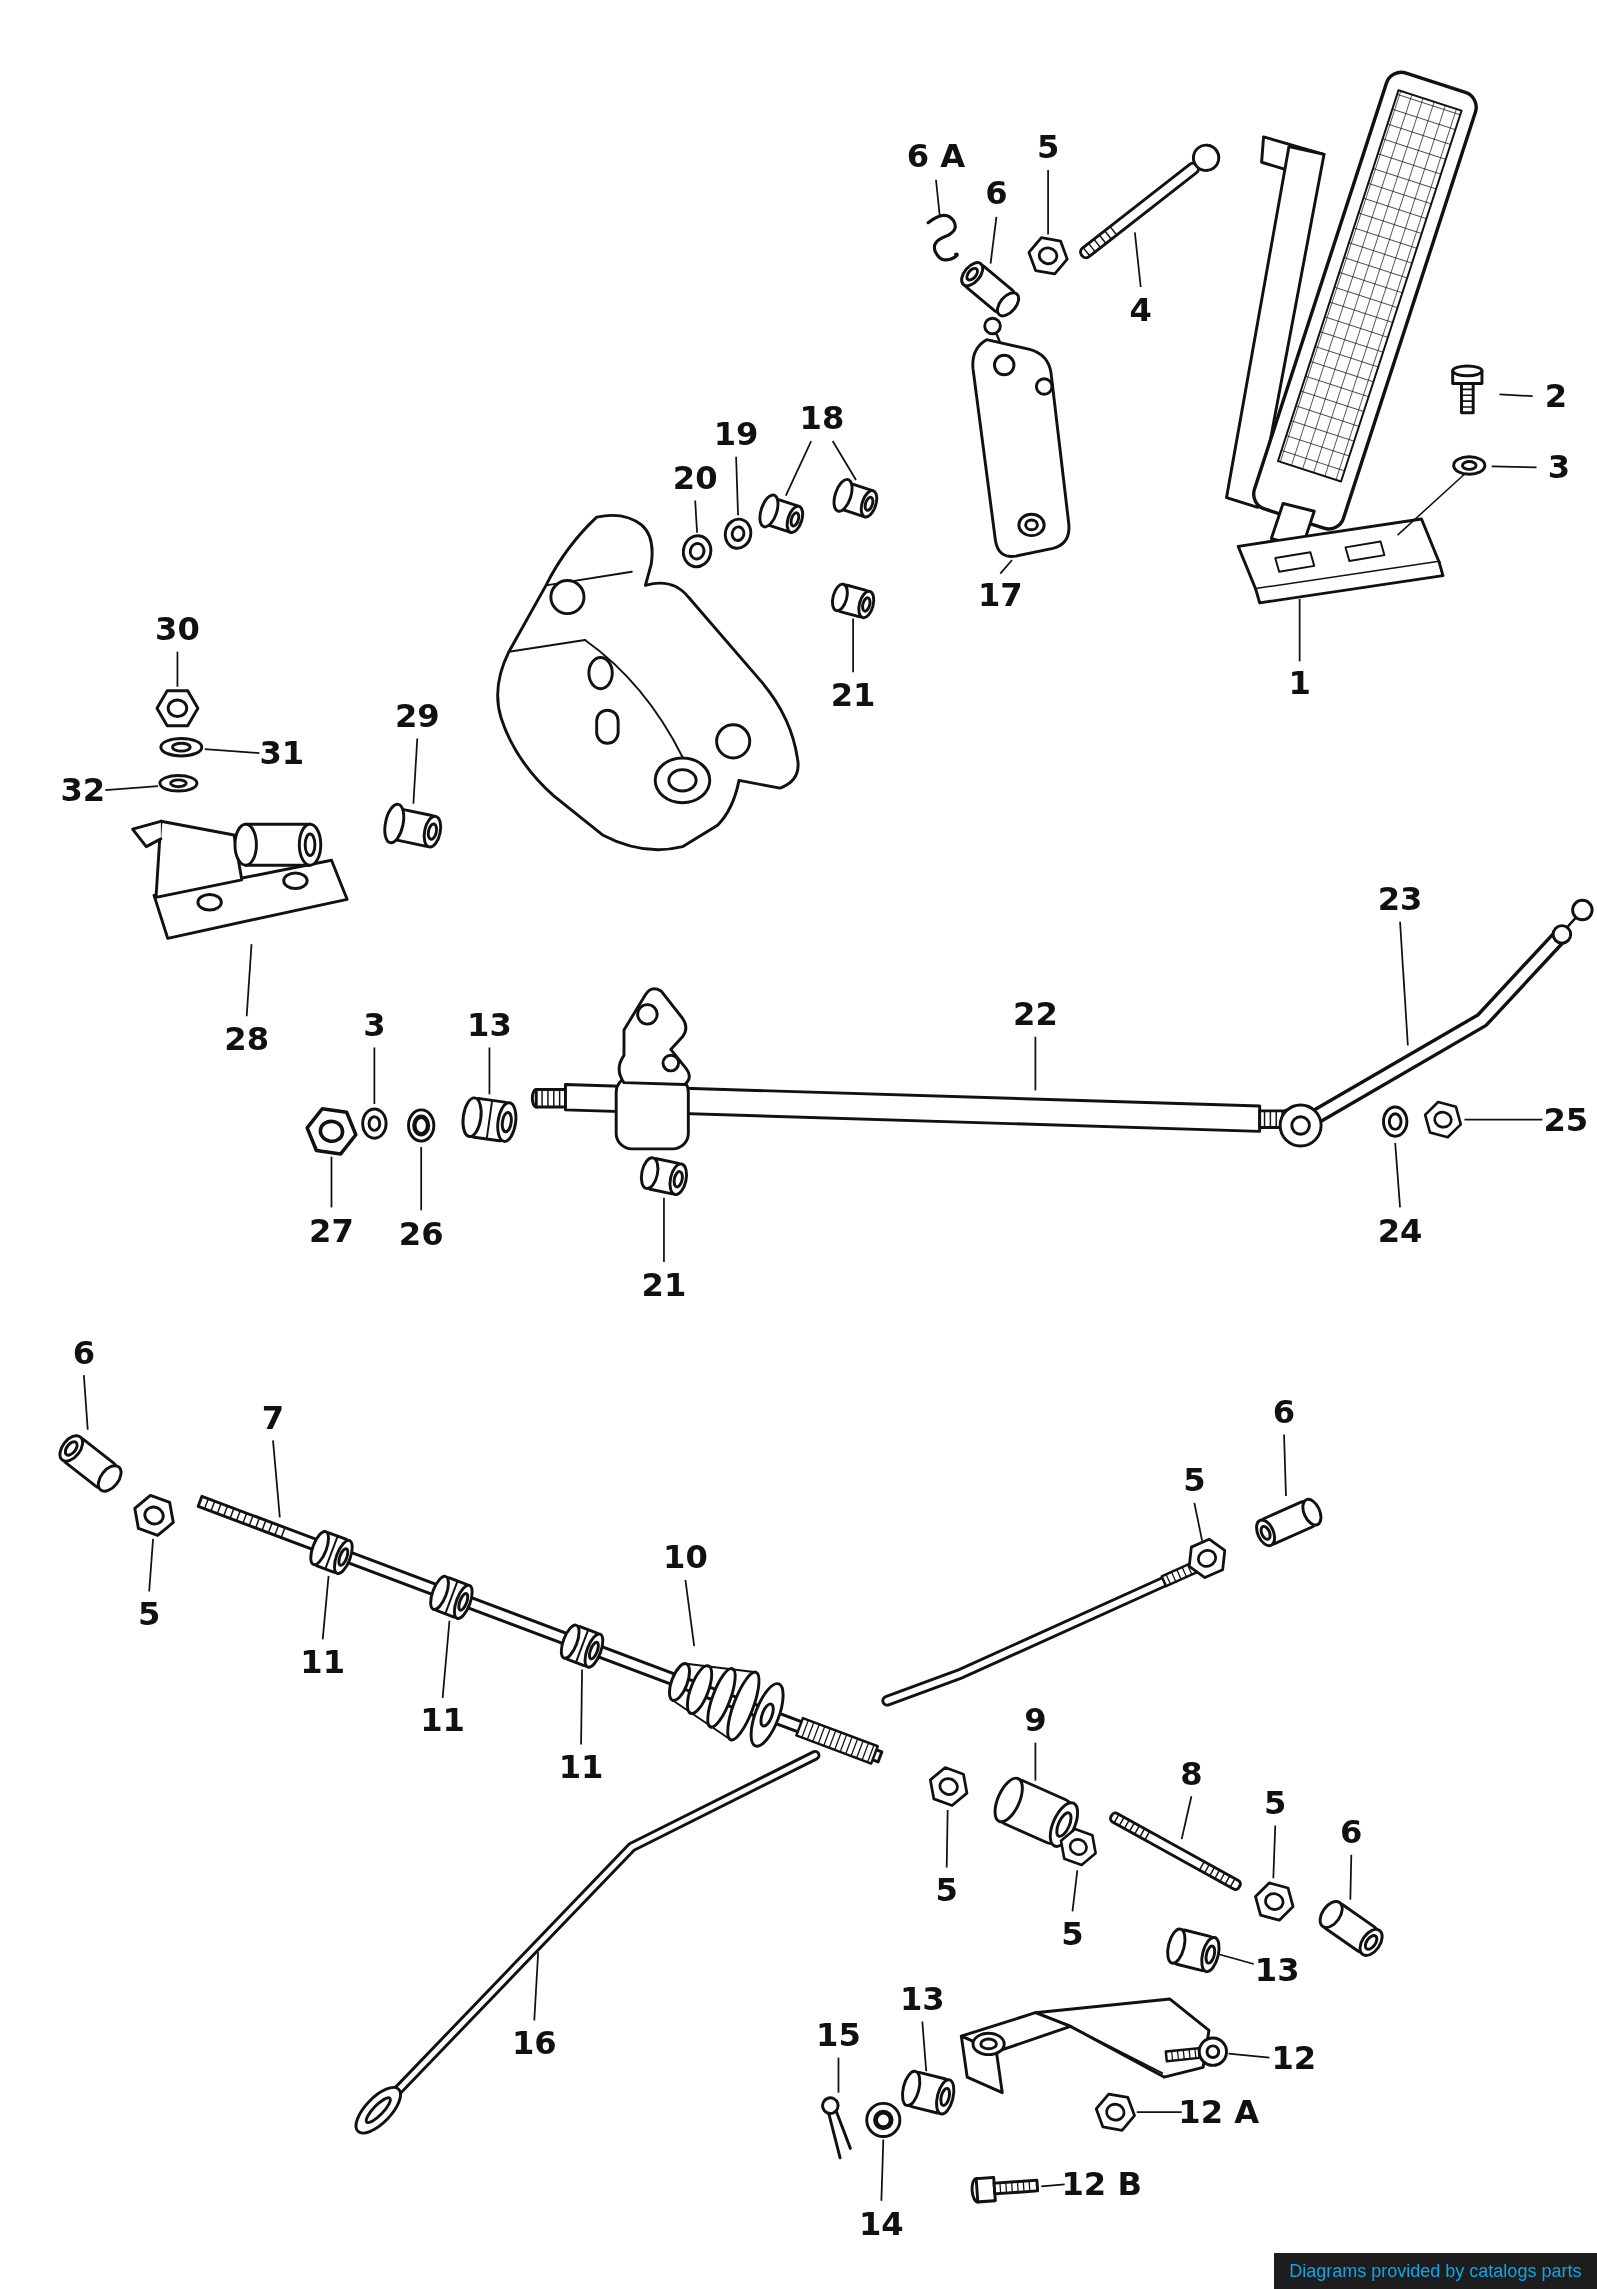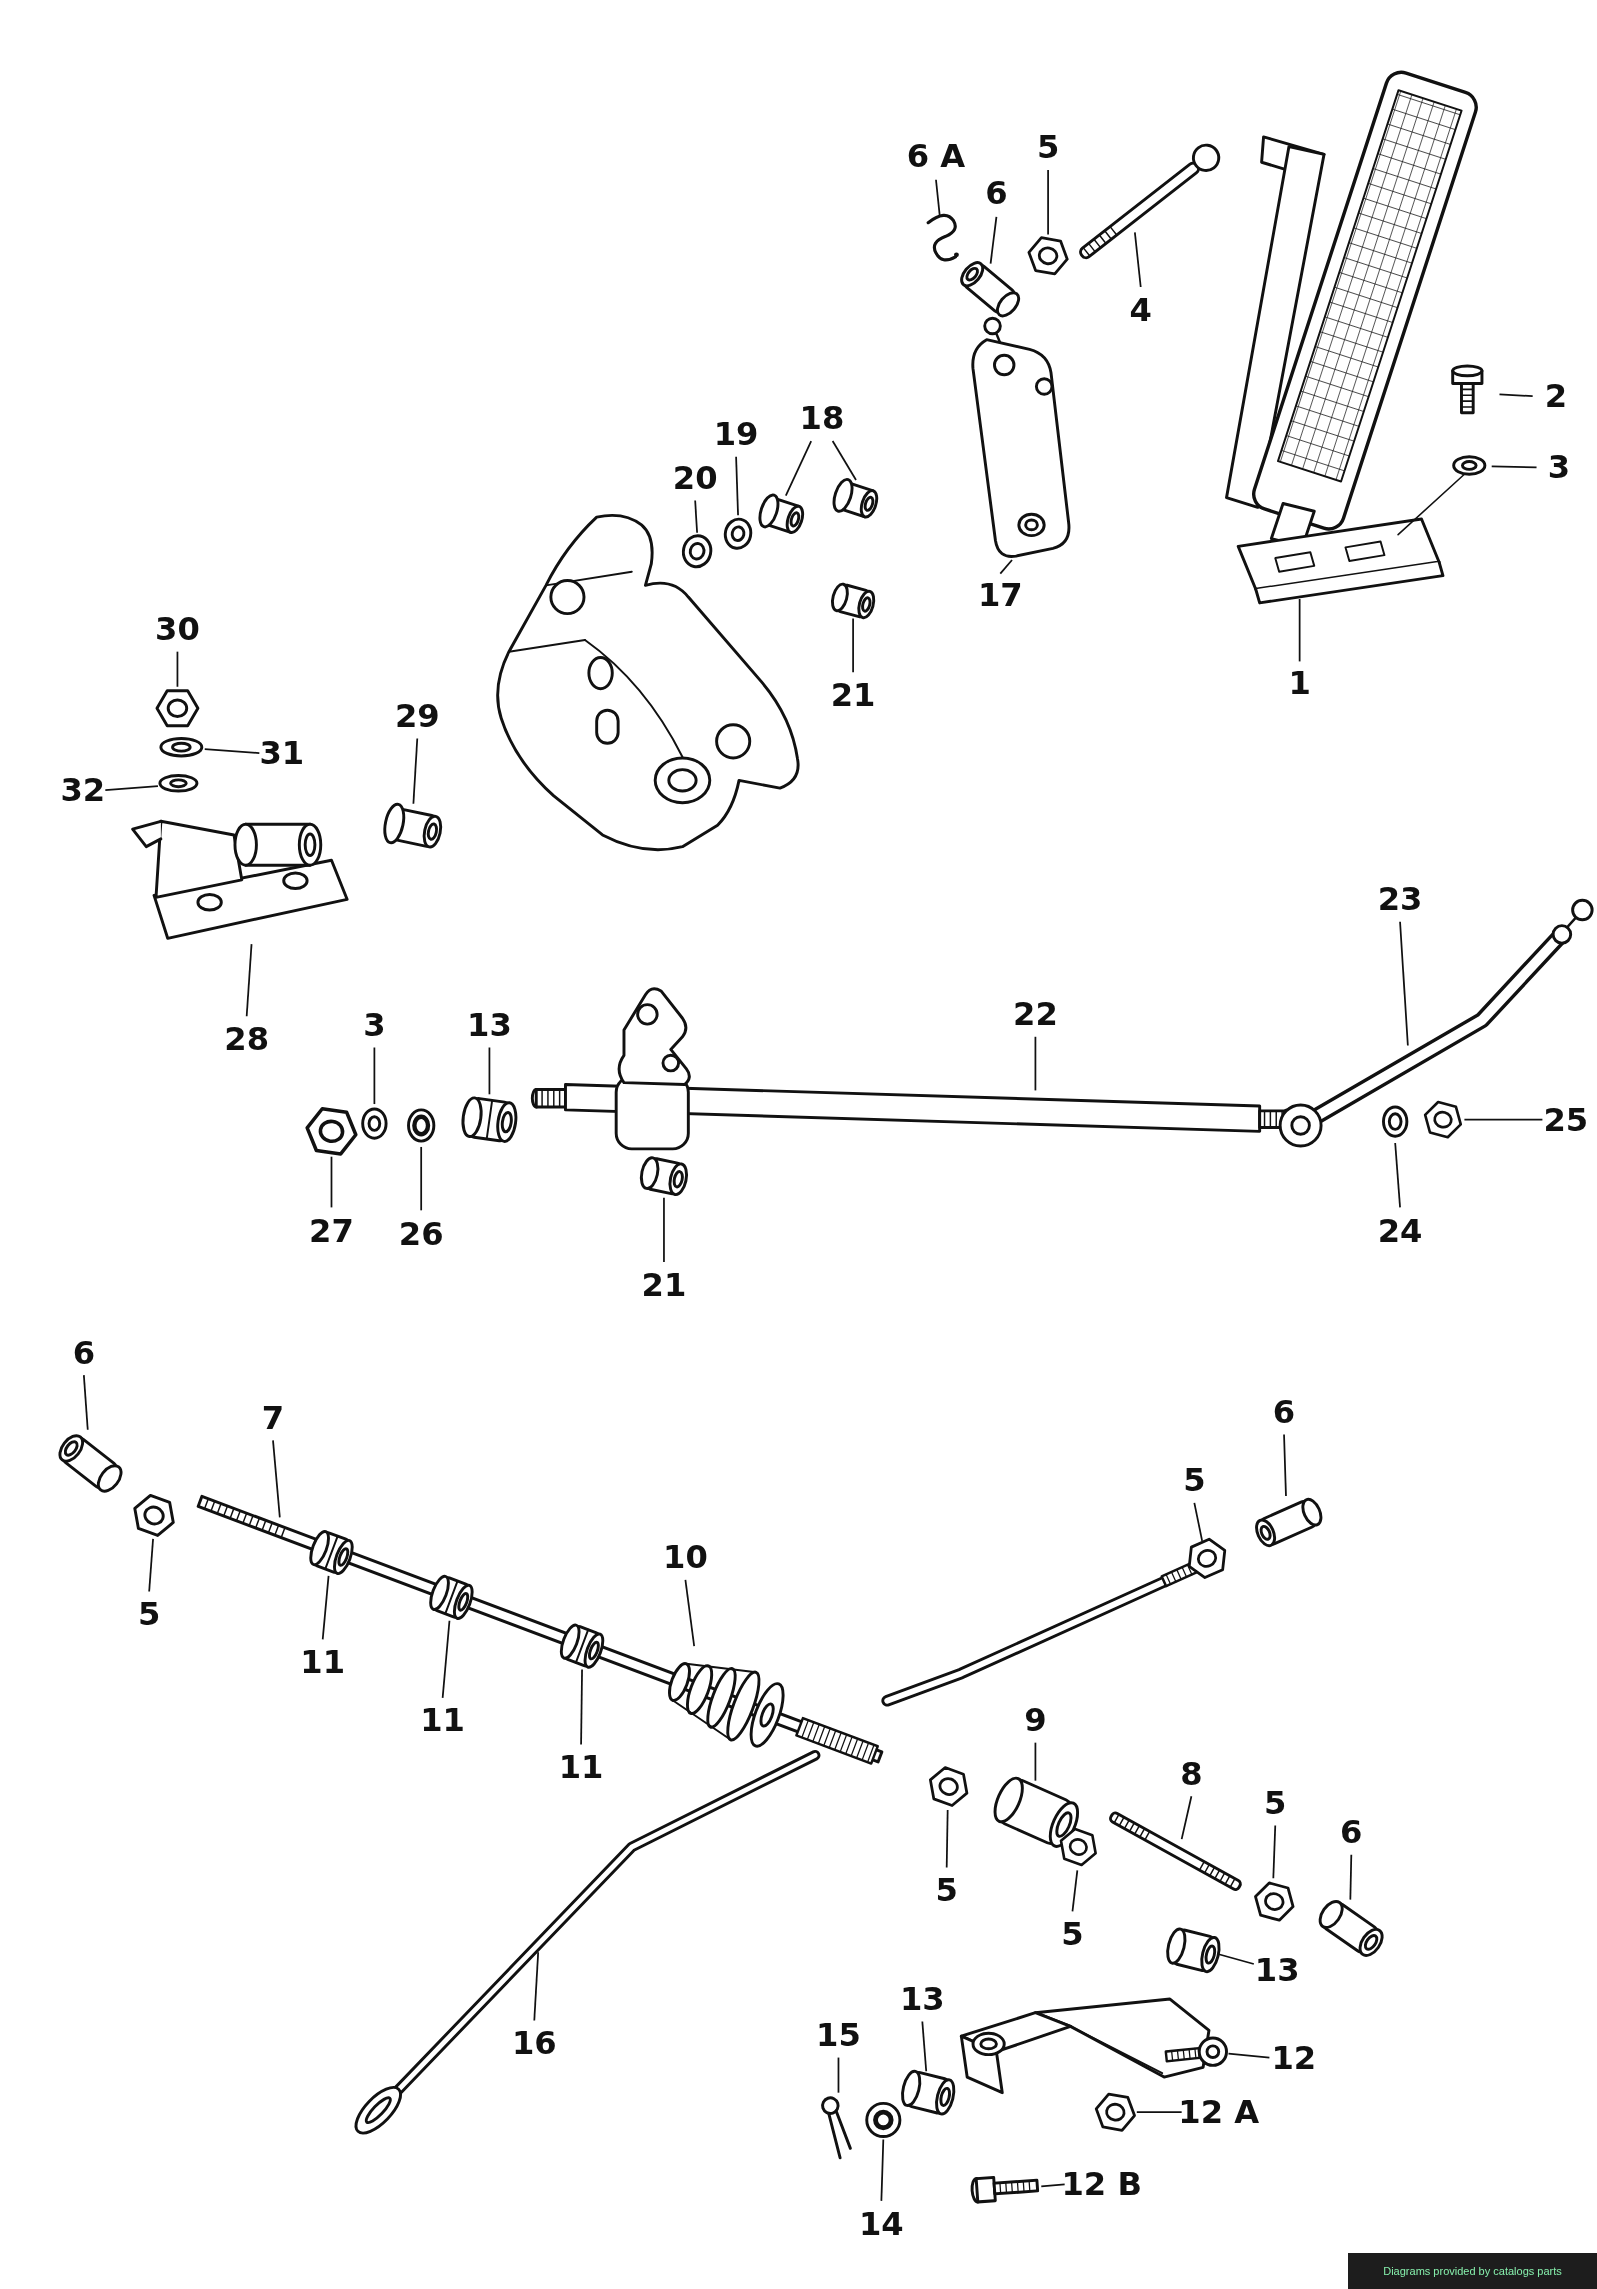--- a/index.html
+++ b/index.html
@@ -2,22 +2,22 @@
 <html><head>
 <meta charset="utf-8">
 <style>
   html,body{margin:0;padding:0;background:#fff;}
   .canvas{position:relative;width:1597px;height:2290px;background:#fff;
           font-family:"Liberation Sans",sans-serif;overflow:hidden;}
   .canvas > svg{position:absolute;left:0;top:0;}
   .callout{font-family:"DejaVu Sans","Liberation Sans",sans-serif;font-weight:bold;
            font-size:33px;fill:#111;text-anchor:middle;dominant-baseline:central;}
   .leader{stroke:#111;stroke-width:1.8;fill:none;}
-  .footer{position:absolute;right:0;bottom:0;background:#1d1d1d;color:#86efac;
-          font-size:11px;line-height:17.6px;padding:9.8px 15.6px;min-width:249px;
+  .footer{position:absolute;right:0;bottom:0;background:#1d1d1d;color:#0ea5e9;
+          font-size:18px;line-height:17.6px;padding:9.8px 15.6px;min-width:249px;
           text-align:center;box-sizing:border-box;}
 </style>
 </head>
 <body>
 
 <div class="canvas">
 
 <svg id="diagram-svg" viewBox="0 0 1638 2348" width="1597" height="2290" xmlns="http://www.w3.org/2000/svg">
   <defs>
     <pattern id="pedal-grid" width="12" height="16" patternUnits="userSpaceOnUse">

